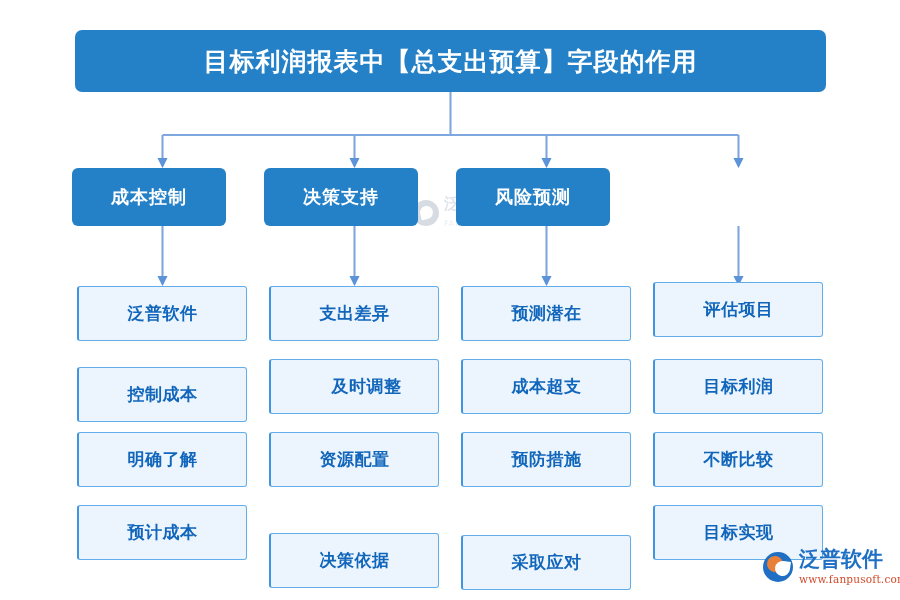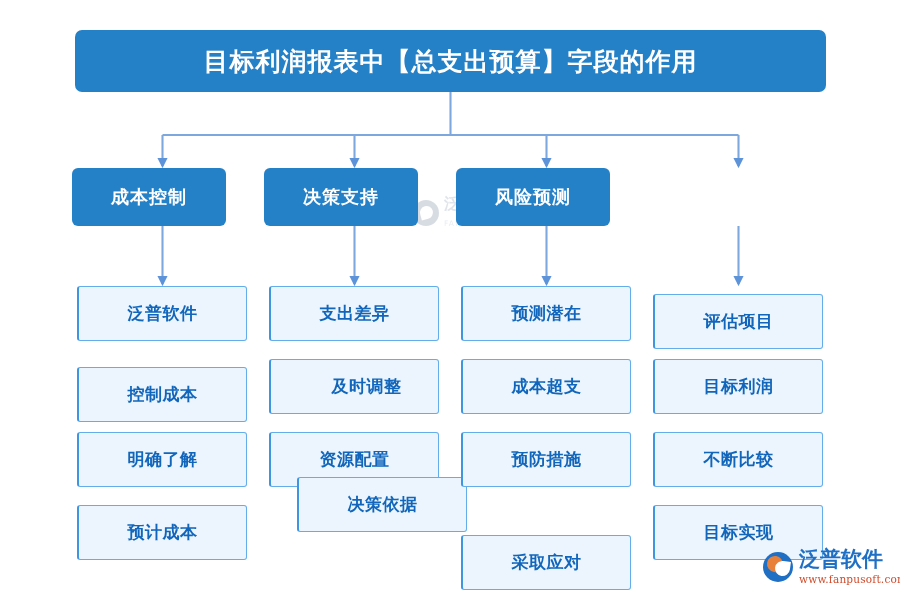--- a/index.html
+++ b/index.html
@@ -254,41 +254,41 @@
   </div>
   <div class="leaf-box" style="left:269px; top:286px;">
     <span class="leaf-text">支出差异</span>
   </div>
   <div class="leaf-box" style="left:269px; top:359px;padding-left:24px;">
     <span class="leaf-text">及时调整</span>
   </div>
   <div class="leaf-box" style="left:269px; top:432px;">
     <span class="leaf-text">资源配置</span>
   </div>
-  <div class="leaf-box" style="left:269px; top:477px;margin-left:28px;">
+  <div class="leaf-box" style="left:269px; top:533px;">
     <span class="leaf-text">决策依据</span>
   </div>
 
   <div class="header-box" style="left:456px;">
     <span class="header-text">风险预测</span>
   </div>
   <div class="leaf-box" style="left:461px; top:286px;">
     <span class="leaf-text">预测潜在</span>
   </div>
   <div class="leaf-box" style="left:461px; top:359px;">
     <span class="leaf-text">成本超支</span>
   </div>
   <div class="leaf-box" style="left:461px; top:432px;">
     <span class="leaf-text">预防措施</span>
   </div>
   <div class="leaf-box" style="left:461px; top:535px;justify-content:center;">
     <span class="leaf-text">采取应对</span>
   </div>
 
-  <div class="leaf-box" style="left:653px; top:294px;">
+  <div class="leaf-box" style="left:653px; top:282px;">
     <span class="leaf-text">评估项目</span>
   </div>
   <div class="leaf-box" style="left:653px; top:359px;">
     <span class="leaf-text">目标利润</span>
   </div>
   <div class="leaf-box" style="left:653px; top:432px;">
     <span class="leaf-text">不断比较</span>
   </div>
   <div class="leaf-box" style="left:653px; top:505px;">
     <span class="leaf-text">目标实现</span>

